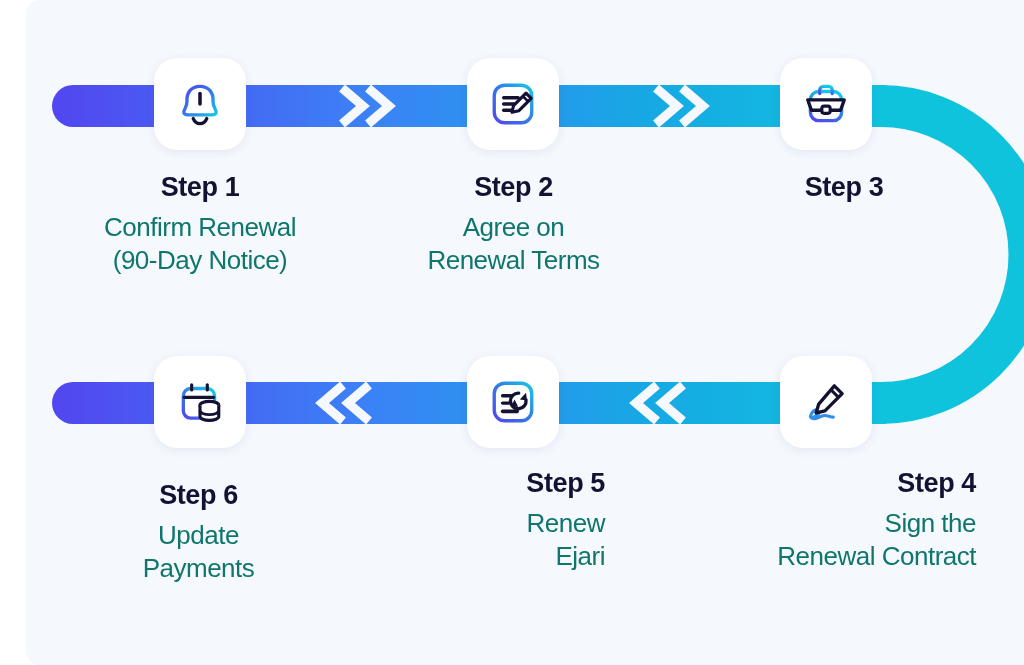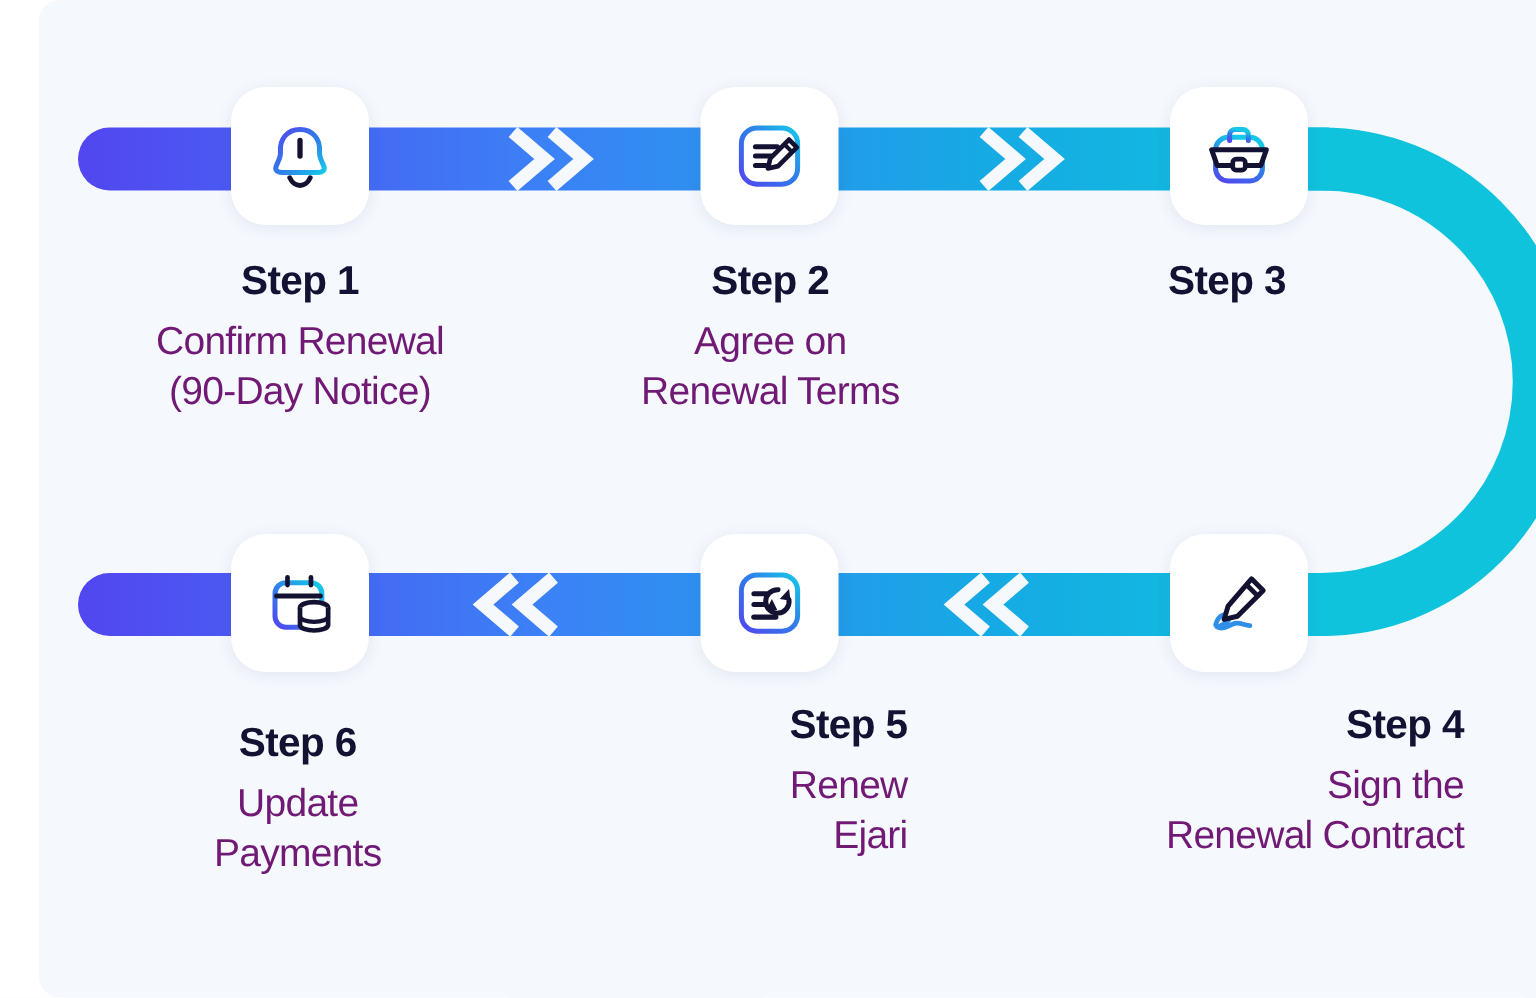--- a/index.html
+++ b/index.html
@@ -55,21 +55,21 @@
     font-size: 27px;
     font-weight: bold;
     color: #141232;
     letter-spacing: -0.4px;
     margin: 0 0 8px 0;
     line-height: 1.15;
   }
   .step-desc {
     font-size: 26px;
     font-weight: 400;
-    color: #701a75;
+    color: #0f766e;
     letter-spacing: -0.5px;
     line-height: 1.28;
     margin: 0;
     white-space: pre-line;
   }
 </style>
 </head>
 <body>
 
 <div id="canvas">
@@ -178,21 +178,21 @@
             <stop offset="100%" stop-color="#16c8e8"></stop>
           </linearGradient>
         </defs>
         <rect x="9" y="12" width="30" height="28" rx="8" fill="none" stroke="url(#caseGrad)" stroke-width="3.2"></rect>
         <path d="M18 14 L18 10.5 A3.5 3.5 0 0 1 21.5 7 L26.5 7 A3.5 3.5 0 0 1 30 10.5 L30 14" fill="none" stroke="url(#caseGrad)" stroke-width="3.2" stroke-linecap="round"></path>
         <path d="M6.5 20 L41.5 20 L38 30 L10 30 Z" fill="#ffffff" stroke="#141232" stroke-width="3.2" stroke-linejoin="round"></path>
         <rect x="20" y="26" width="8" height="7" rx="2.2" fill="#ffffff" stroke="#141232" stroke-width="3"></rect>
       </svg>
     </span>
   </div>
-  <div class="step-block" style="left:642px; top:172px; width:300px;">
+  <div class="step-block" style="left:668px; top:172px; width:300px;">
     <div class="step-title">Step 3</div>
   </div>
 
   <div class="icon-card" style="left:754px; top:356px;">
     <span>
       <svg width="50" height="50" viewBox="0 0 48 48">
         <path d="M9 38 C11 30.5 17 30 17.5 33.5 C18 37 12 38 10.5 39.5 C13 41 17 39 20 37.5 C24 35.5 27 38.5 31 38.5" fill="none" stroke="#2f8fe8" stroke-width="3" stroke-linecap="round"></path>
         <path d="M32 8.5 L39.5 16 L23 32.5 L14.5 34.5 L17 26 Z" fill="#ffffff" stroke="#141232" stroke-width="3.2" stroke-linejoin="round"></path>
         <line x1="28.5" y1="12" x2="36" y2="19.5" stroke="#141232" stroke-width="3"></line>
       </svg>

